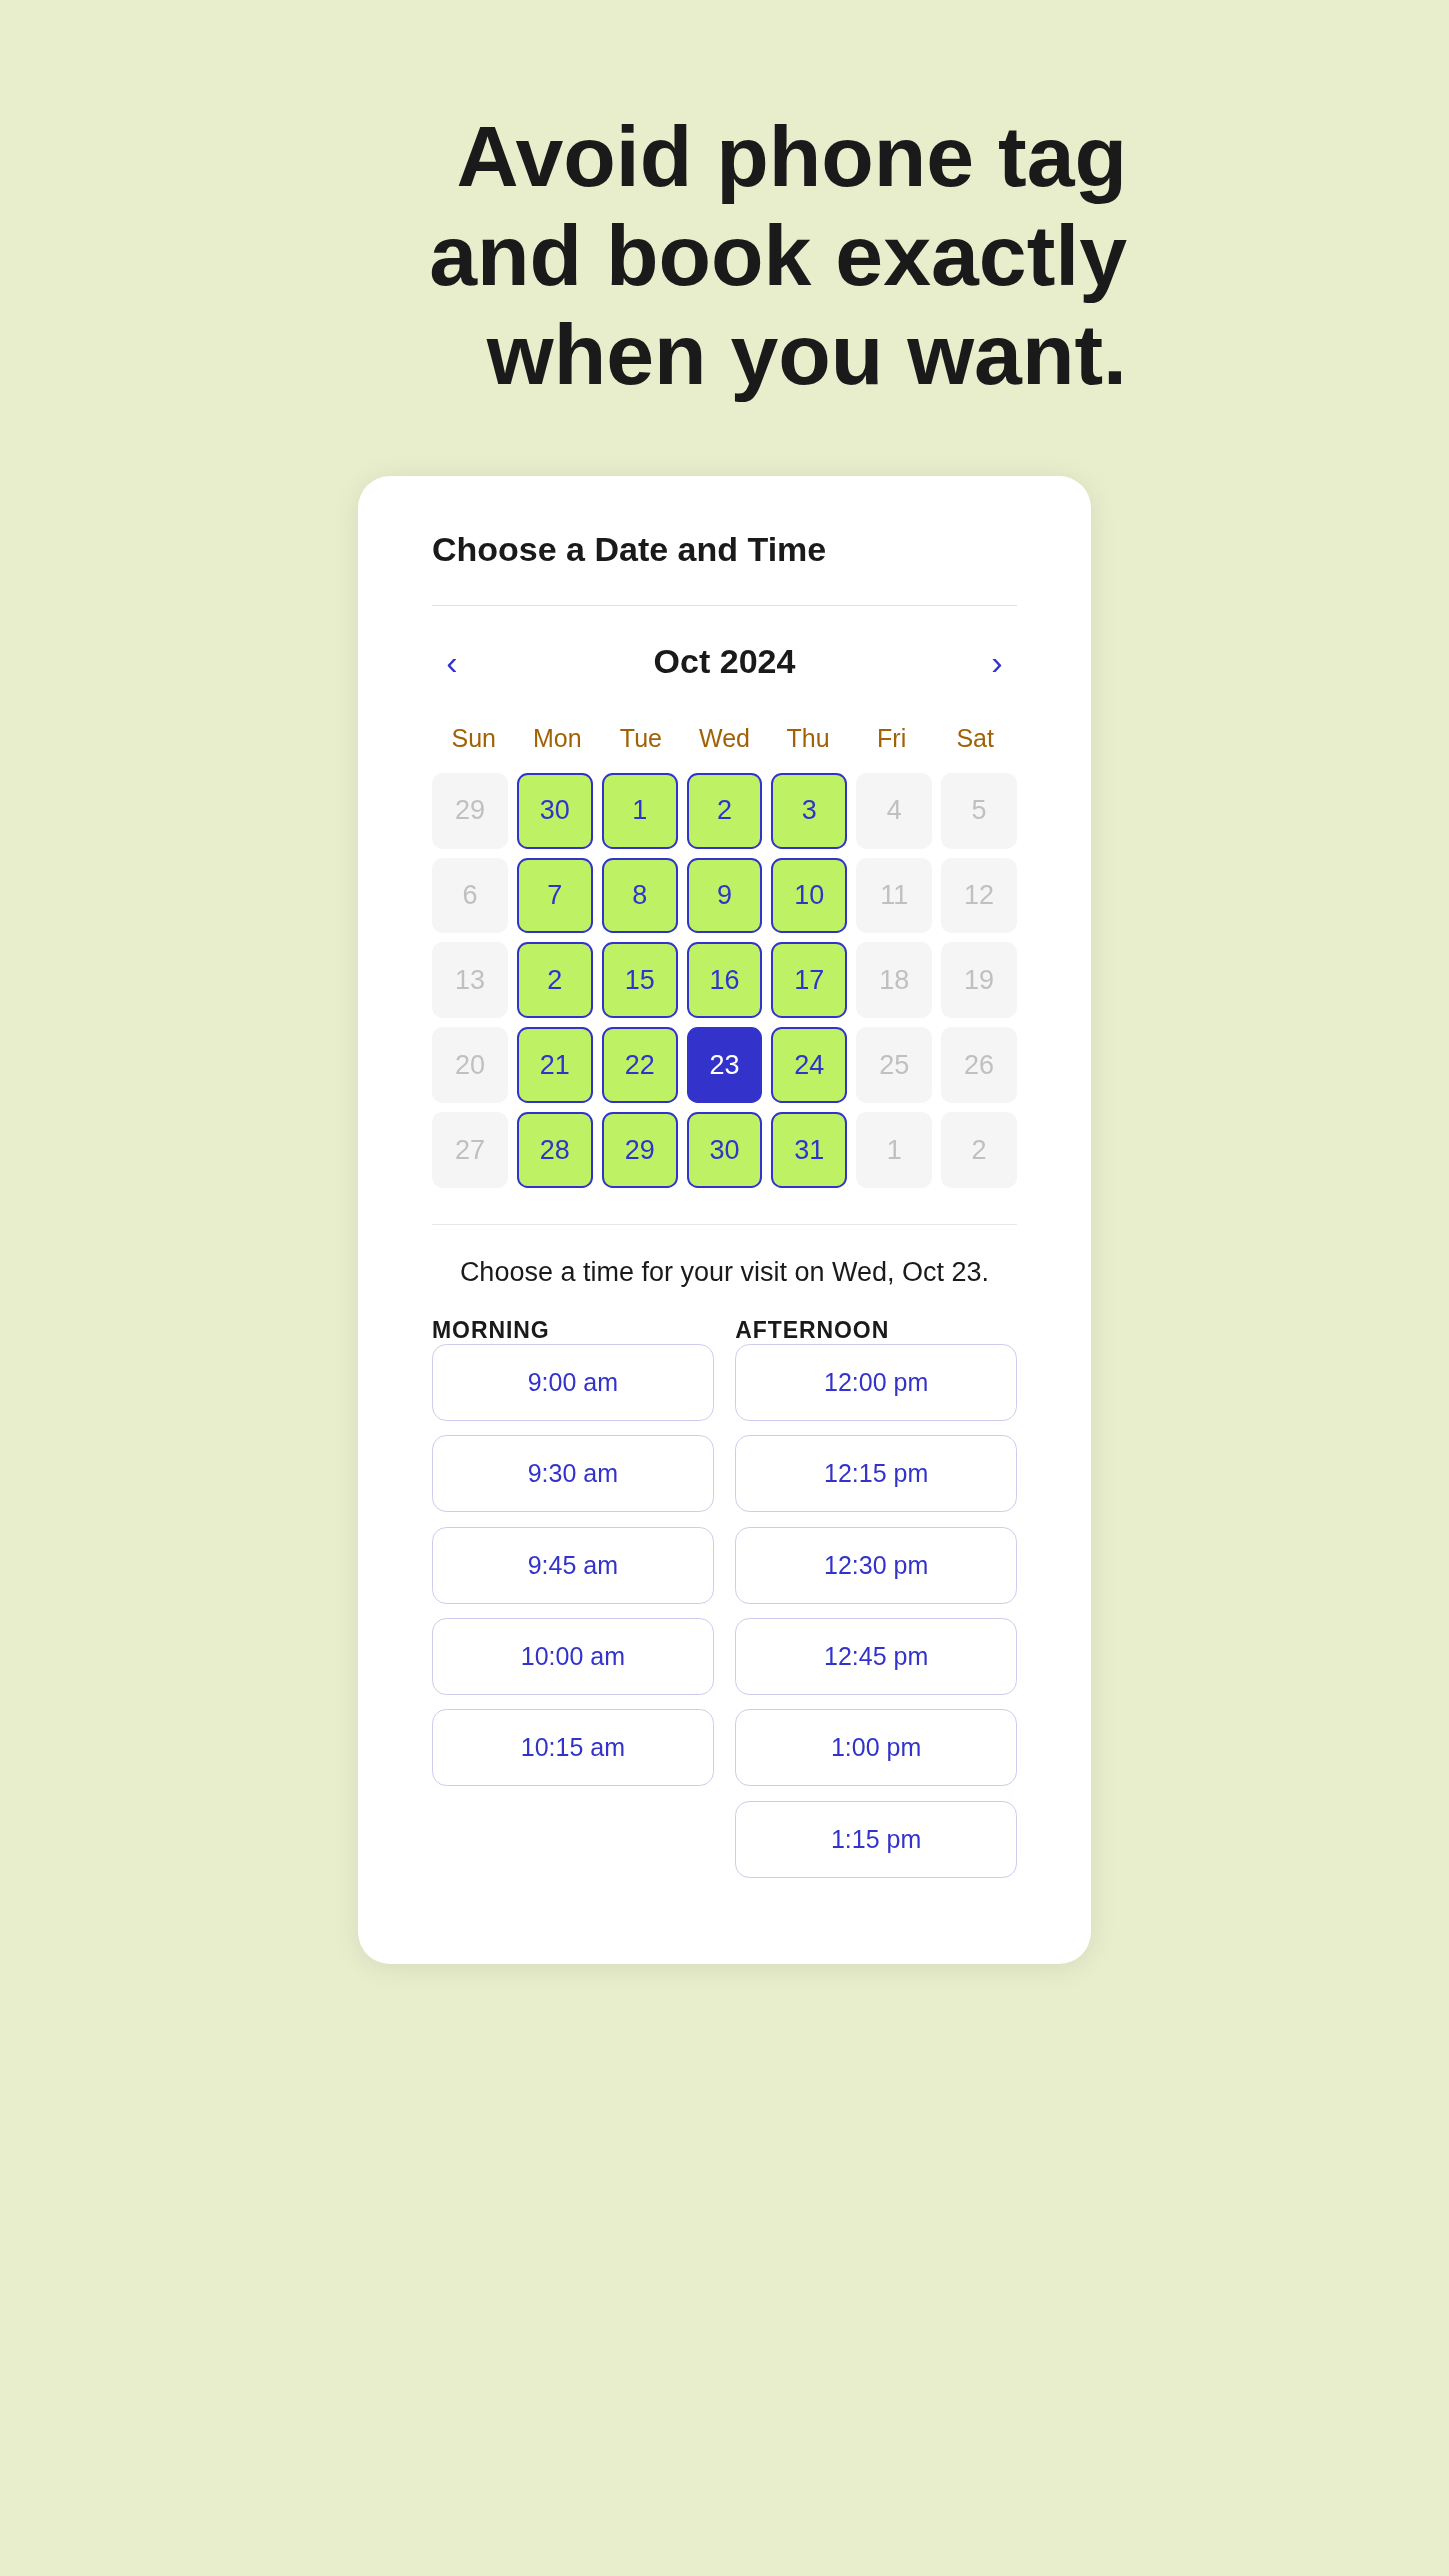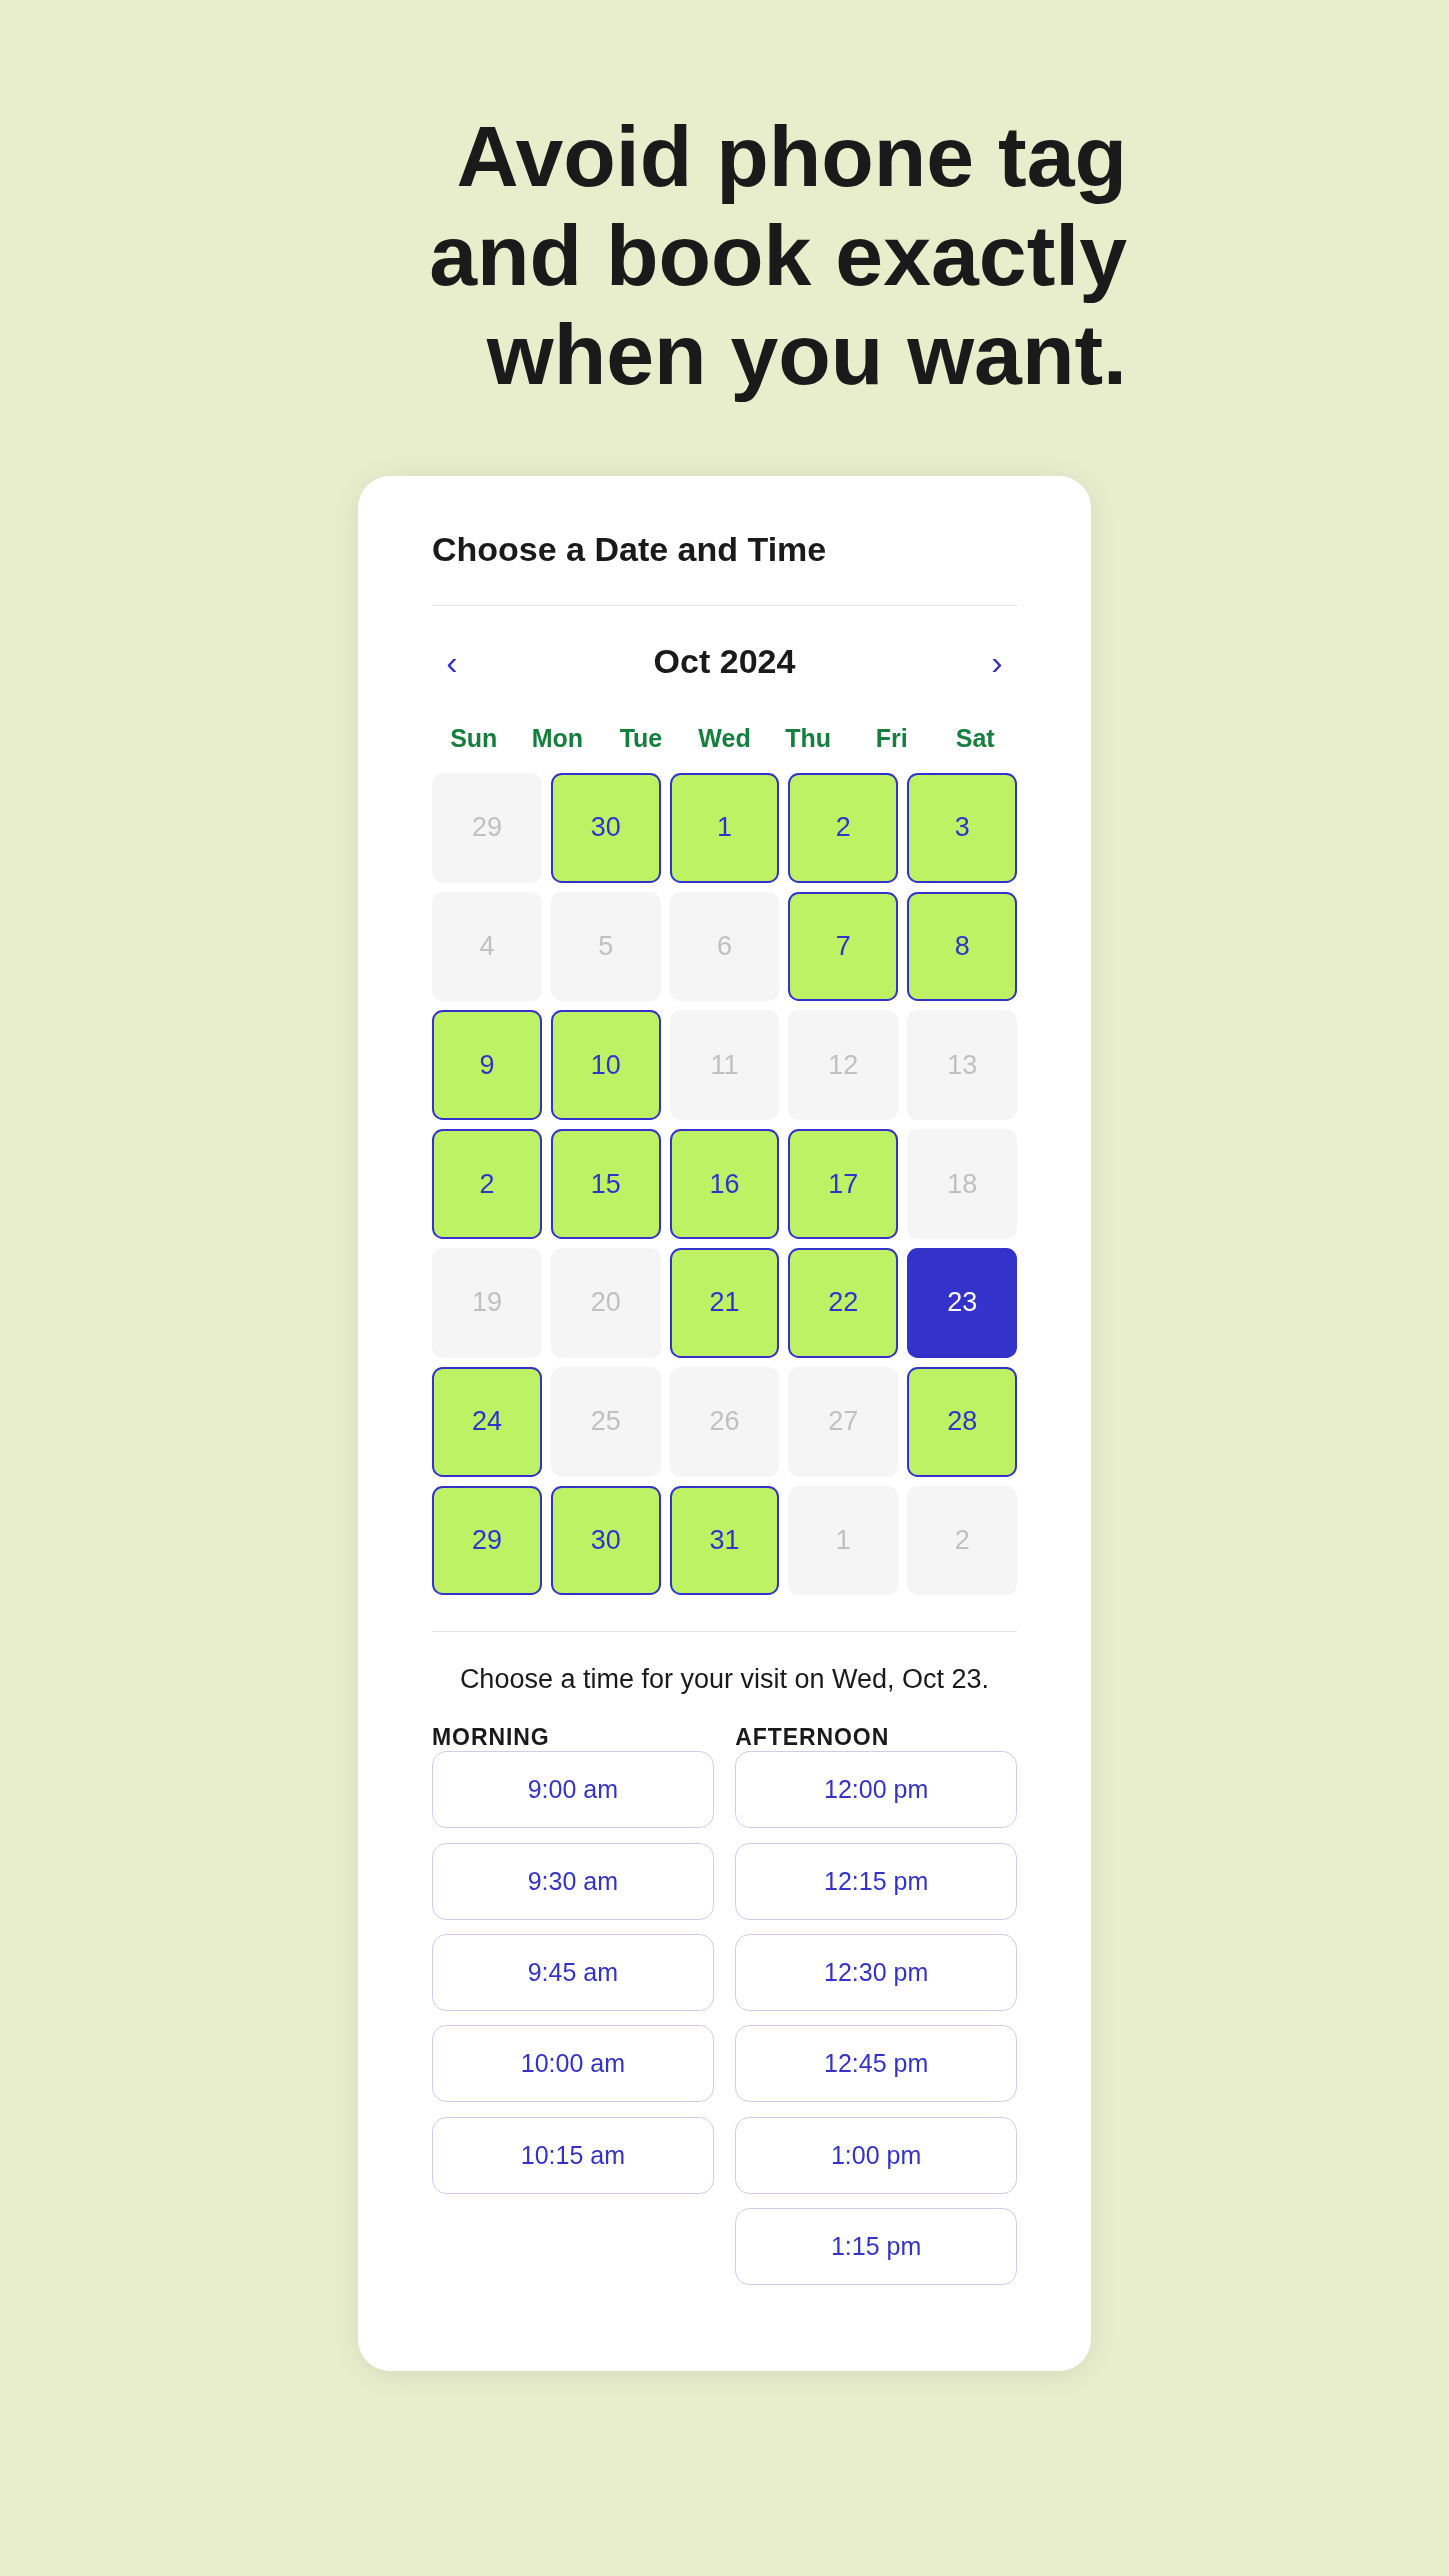--- a/index.html
+++ b/index.html
@@ -78,28 +78,28 @@
 
     .calendar-weekdays {
       display: grid;
       grid-template-columns: repeat(7, 1fr);
       margin-bottom: 10.7px;
     }
 
     .calendar-weekday {
       text-align: center;
       font-size: 25px;
-      font-weight: 700;
-      color: #15803d;
+      font-weight: 400;
+      color: #a16207;
       padding: 9px 0;
     }
 
     .calendar-days {
       display: grid;
-      grid-template-columns: repeat(5, 1fr);
+      grid-template-columns: repeat(7, 1fr);
       gap: 9px;
     }
 
     .calendar-day {
       aspect-ratio: 1;
       display: flex;
       align-items: center;
       justify-content: center;
       font-size: 27px;
       font-weight: 500;

